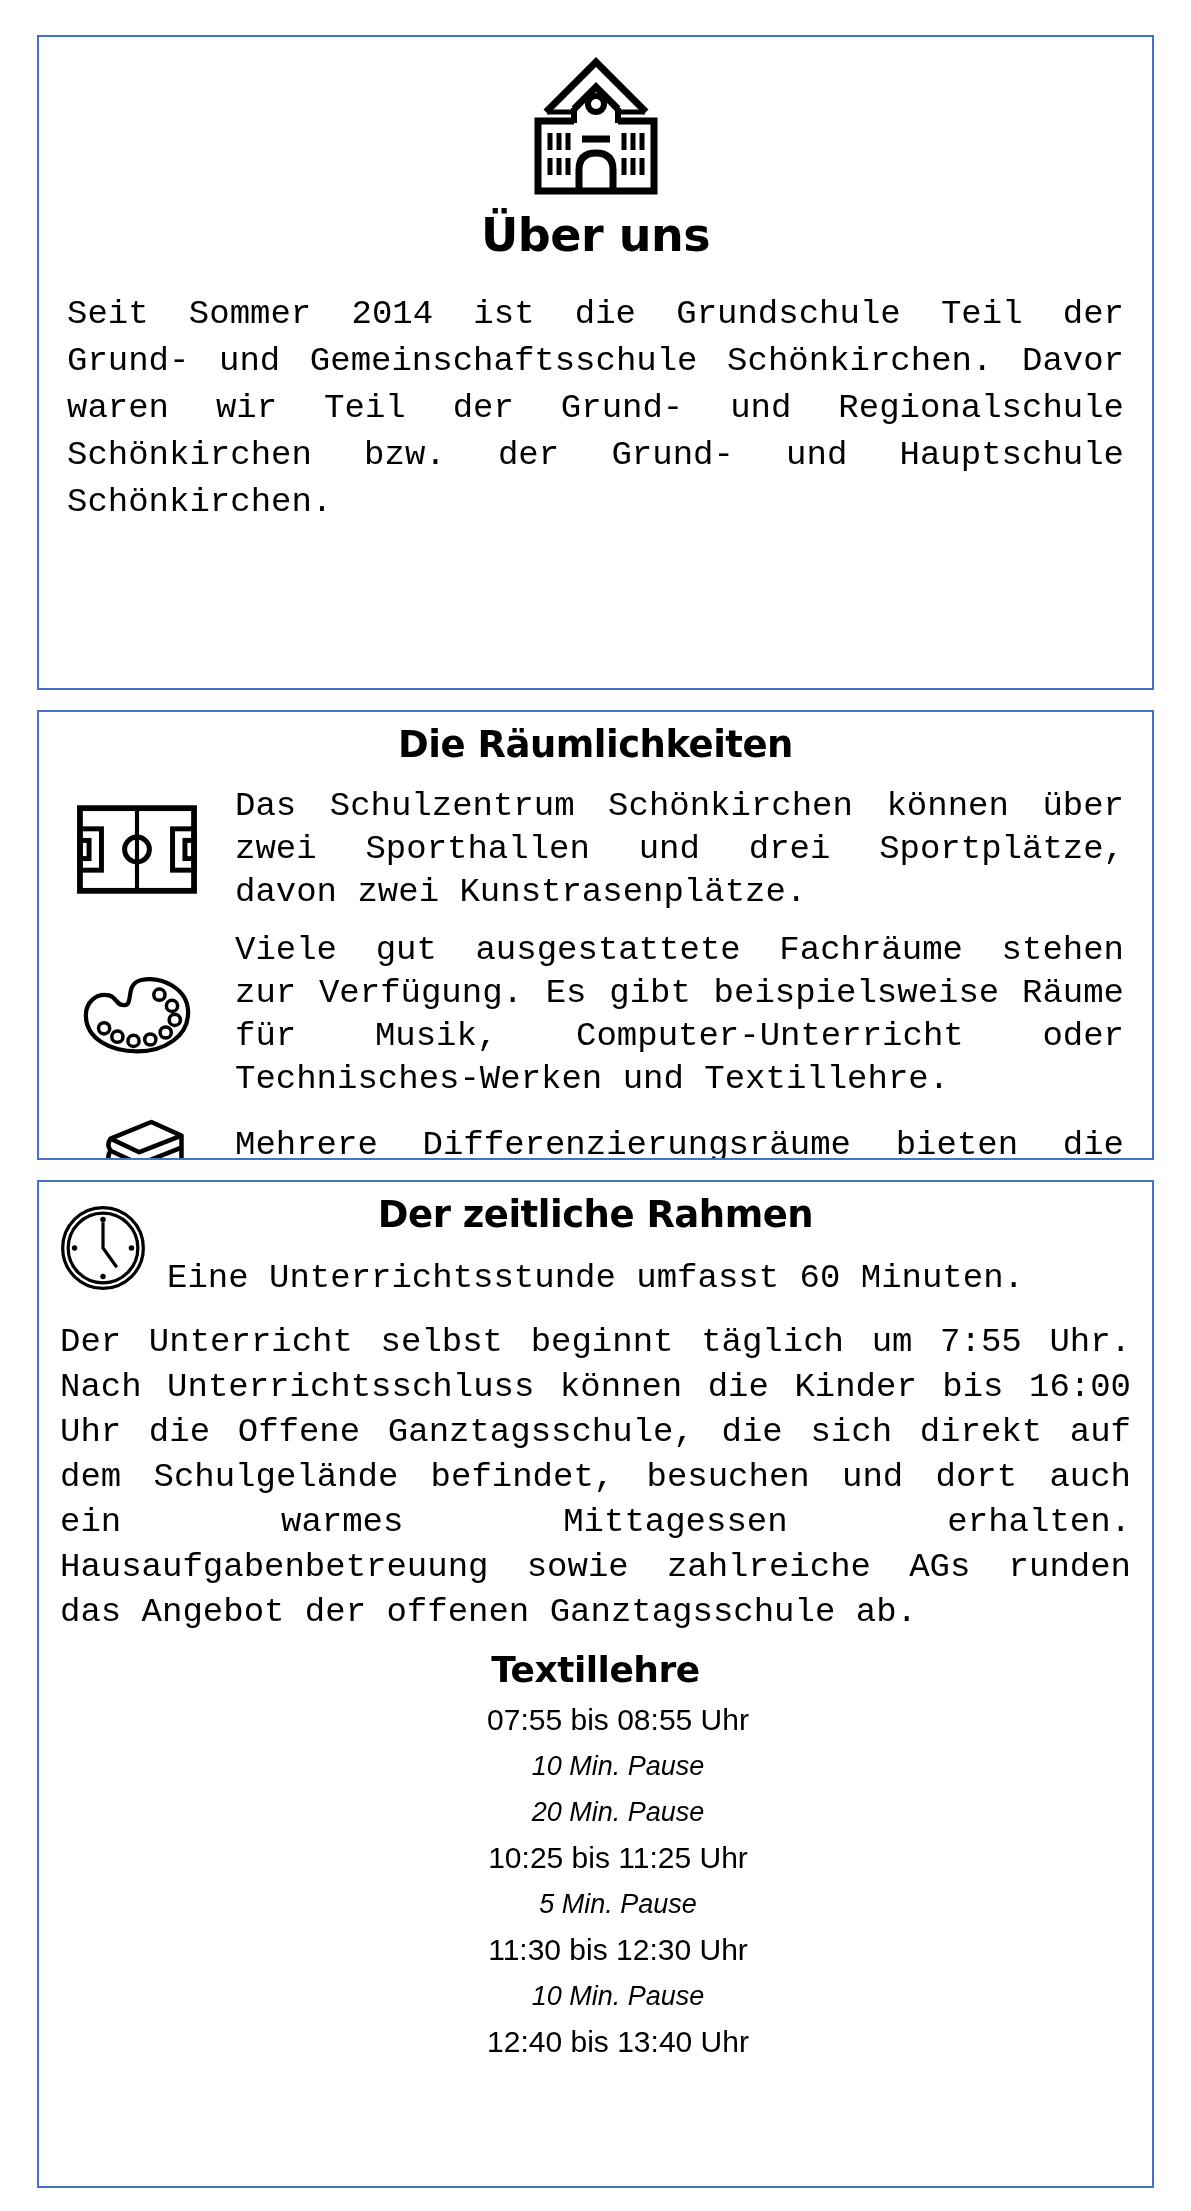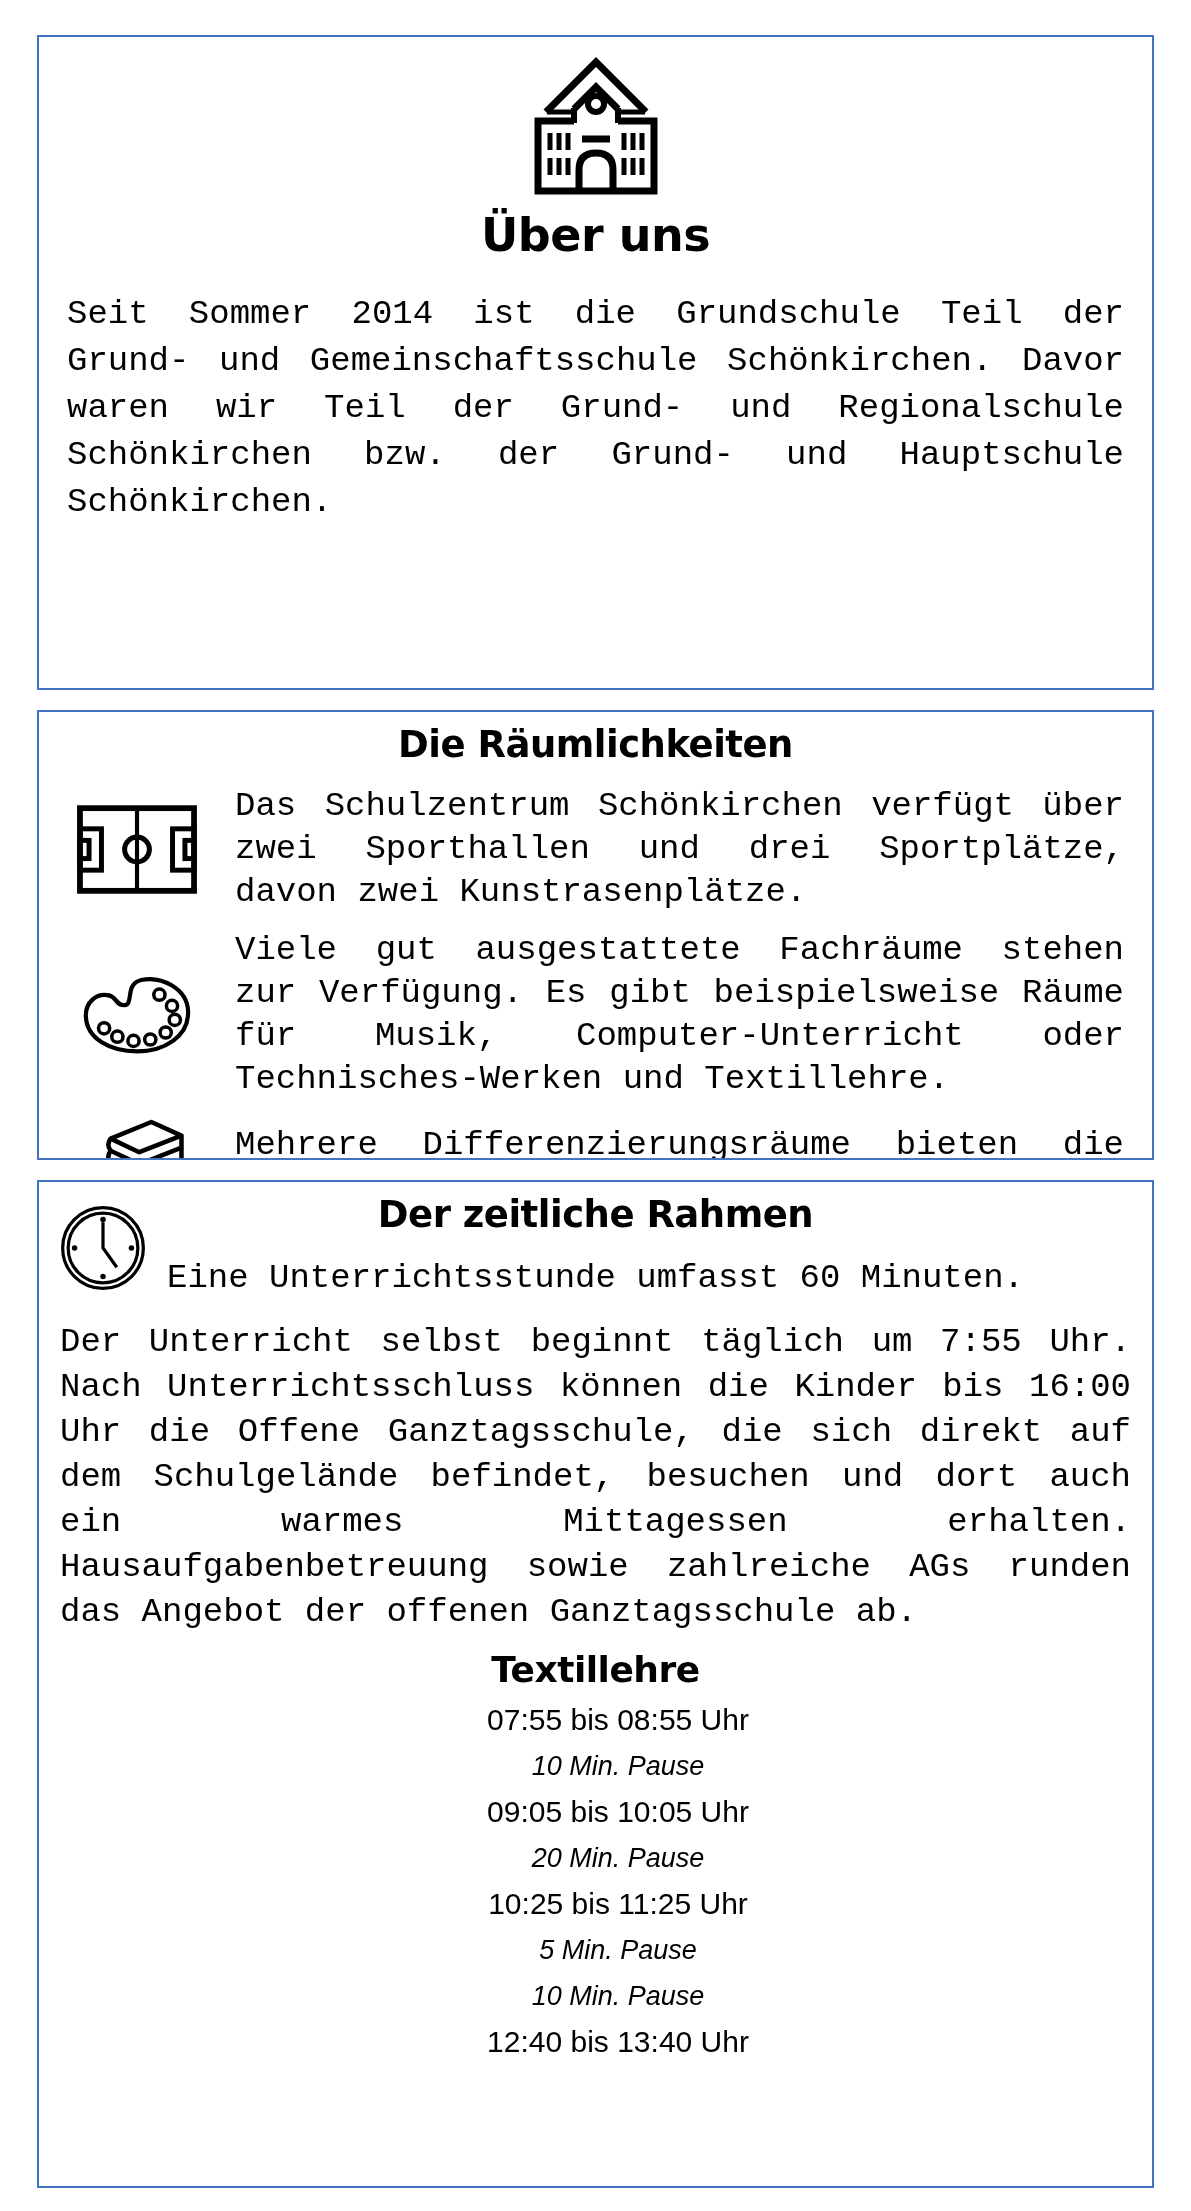--- a/index.html
+++ b/index.html
@@ -75,21 +75,21 @@
         <svg viewBox="0 0 150 112" width="124" height="93">
           <rect class="s" stroke-width="7" x="6" y="6" width="138" height="100"></rect>
           <path class="s" stroke-width="5" d="M75 6 V106"></path>
           <circle class="s" stroke-width="6" cx="75" cy="56" r="15"></circle>
           <rect class="s" stroke-width="6" x="6" y="31" width="26" height="50"></rect>
           <rect class="s" stroke-width="6" x="6" y="45" width="11" height="22"></rect>
           <rect class="s" stroke-width="6" x="118" y="31" width="26" height="50"></rect>
           <rect class="s" stroke-width="6" x="133" y="45" width="11" height="22"></rect>
         </svg>
       </div>
-      <p class="body just room-text">Das Schulzentrum Schönkirchen verfügt über zwei Sporthallen und drei Sportplätze, davon zwei Kunstrasenplätze.</p>
+      <p class="body just room-text">Das Schulzentrum Schönkirchen können über zwei Sporthallen und drei Sportplätze, davon zwei Kunstrasenplätze.</p>
     </div>
 
     <div class="room-row">
       <div class="room-icon">
         <svg viewBox="0 0 160 120" width="112" height="84">
           <path class="s" stroke-width="6" d="M86 10 C115 4 152 22 153 55 C154 90 120 112 80 112 C42 112 8 94 7 62 C6 42 22 28 40 32 C52 35 50 47 62 46 C76 45 62 16 86 10 Z"></path>
           <circle class="s" stroke-width="5" cx="112" cy="31" r="8"></circle>
           <circle class="s" stroke-width="5" cx="130" cy="47" r="8"></circle>
           <circle class="s" stroke-width="5" cx="134" cy="67" r="8"></circle>
           <circle class="s" stroke-width="5" cx="121" cy="85" r="8"></circle>
@@ -128,22 +128,22 @@
         <path class="s" stroke-width="3.5" d="M48 20 V48 L63 69"></path>
       </svg>
     </div>
     <h2 class="title-lg">Der zeitliche Rahmen</h2>
     <p class="body centered">Eine Unterrichtsstunde umfasst 60 Minuten.</p>
     <p class="body just">Der Unterricht selbst beginnt täglich um 7:55 Uhr. Nach Unterrichtsschluss können die Kinder bis 16:00 Uhr die Offene Ganztagsschule, die sich direkt auf dem Schulgelände befindet, besuchen und dort auch ein warmes Mittag­essen erhalten. Hausaufgabenbetreuung sowie zahlreiche AGs runden das Angebot der offenen Ganztagsschule ab.</p>
     <h3 class="title-md">Textillehre</h3>
     <div class="timetable">
       <div class="tt lesson">07:55 bis 08:55 Uhr</div>
       <div class="tt pause">10 Min. Pause</div>
-      <div class="tt lesson">09:05 bis 10:05 Uhr</div>
       <div class="tt pause">20 Min. Pause</div>
       <div class="tt lesson">10:25 bis 11:25 Uhr</div>
       <div class="tt pause">5 Min. Pause</div>
+      <div class="tt lesson">11:30 bis 12:30 Uhr</div>
       <div class="tt pause">10 Min. Pause</div>
       <div class="tt lesson">12:40 bis 13:40 Uhr</div>
     </div>
   </section>
 
 </div>
 
 </body></html>

